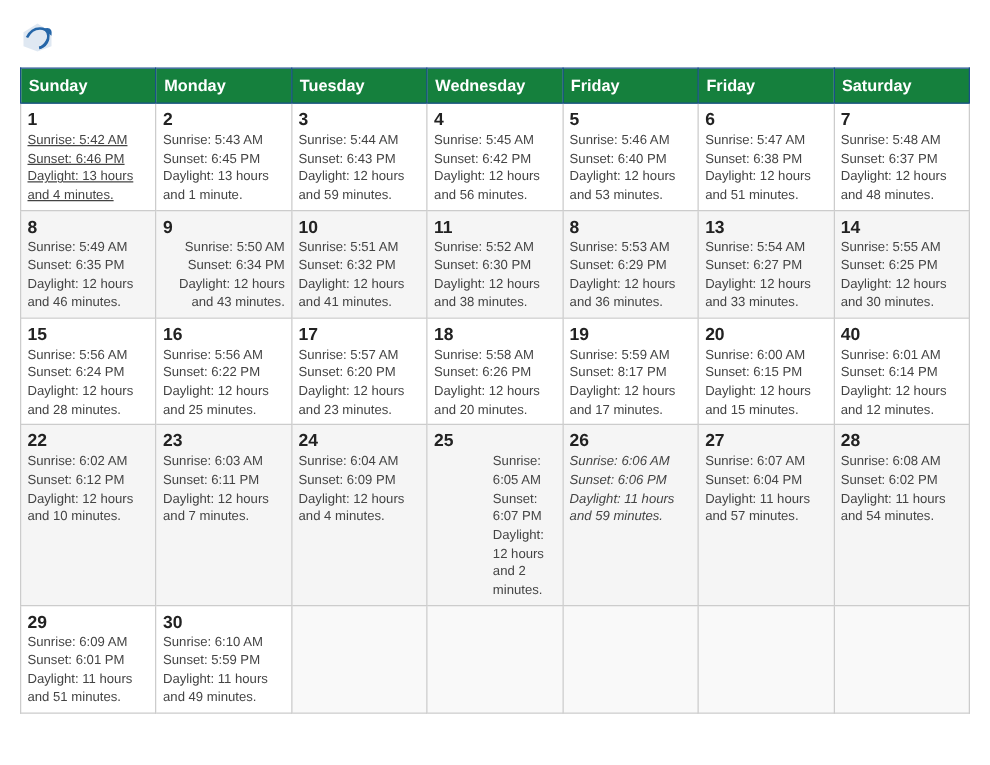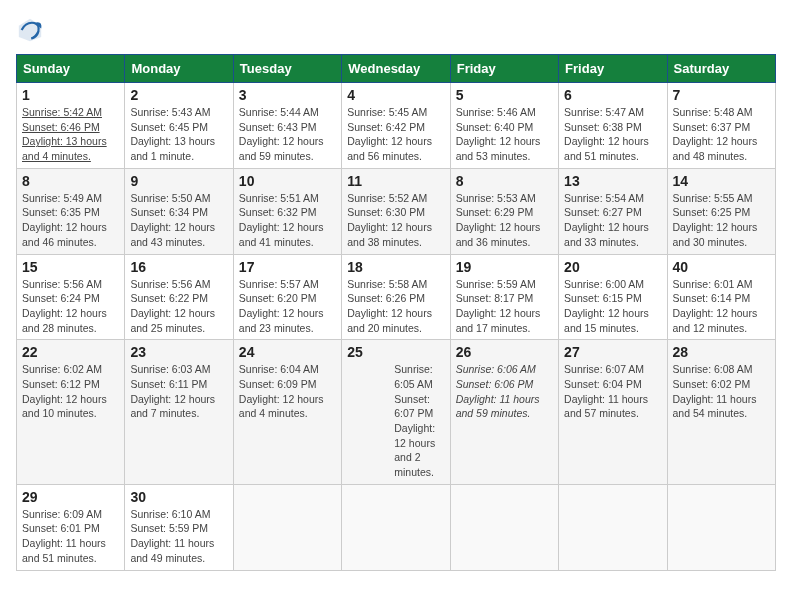--- a/index.html
+++ b/index.html
@@ -174,21 +174,21 @@
       <tr>
         <td>
           <span class="day-num">8</span>
           <div class="day-detail" style="white-space: pre-line;">Sunrise: 5:49 AM
 Sunset: 6:35 PM
 Daylight: 12 hours
 and 46 minutes.</div>
         </td>
         <td>
           <span class="day-num">9</span>
-          <div class="day-detail" style="white-space: pre-line;">Sunrise: 5:50 AM
+          <div class="day-detail" style="white-space: pre-line; text-align: right;">Sunrise: 5:50 AM
 Sunset: 6:34 PM
 Daylight: 12 hours
 and 43 minutes.</div>
         </td>
         <td>
           <span class="day-num">10</span>
           <div class="day-detail" style="white-space: pre-line;">Sunrise: 5:51 AM
 Sunset: 6:32 PM
 Daylight: 12 hours
 and 41 minutes.</div>

